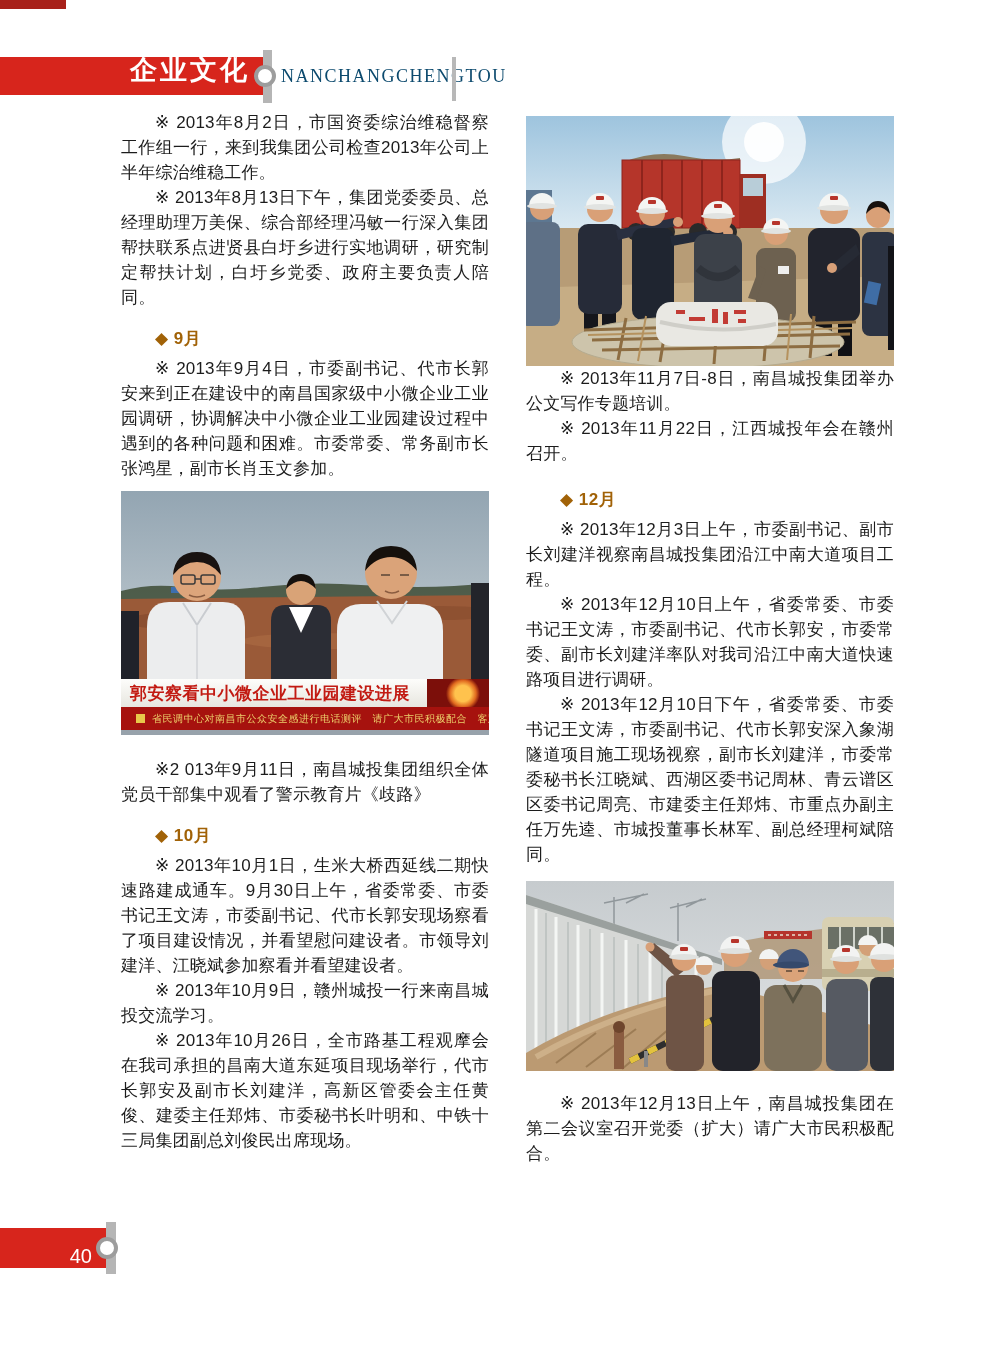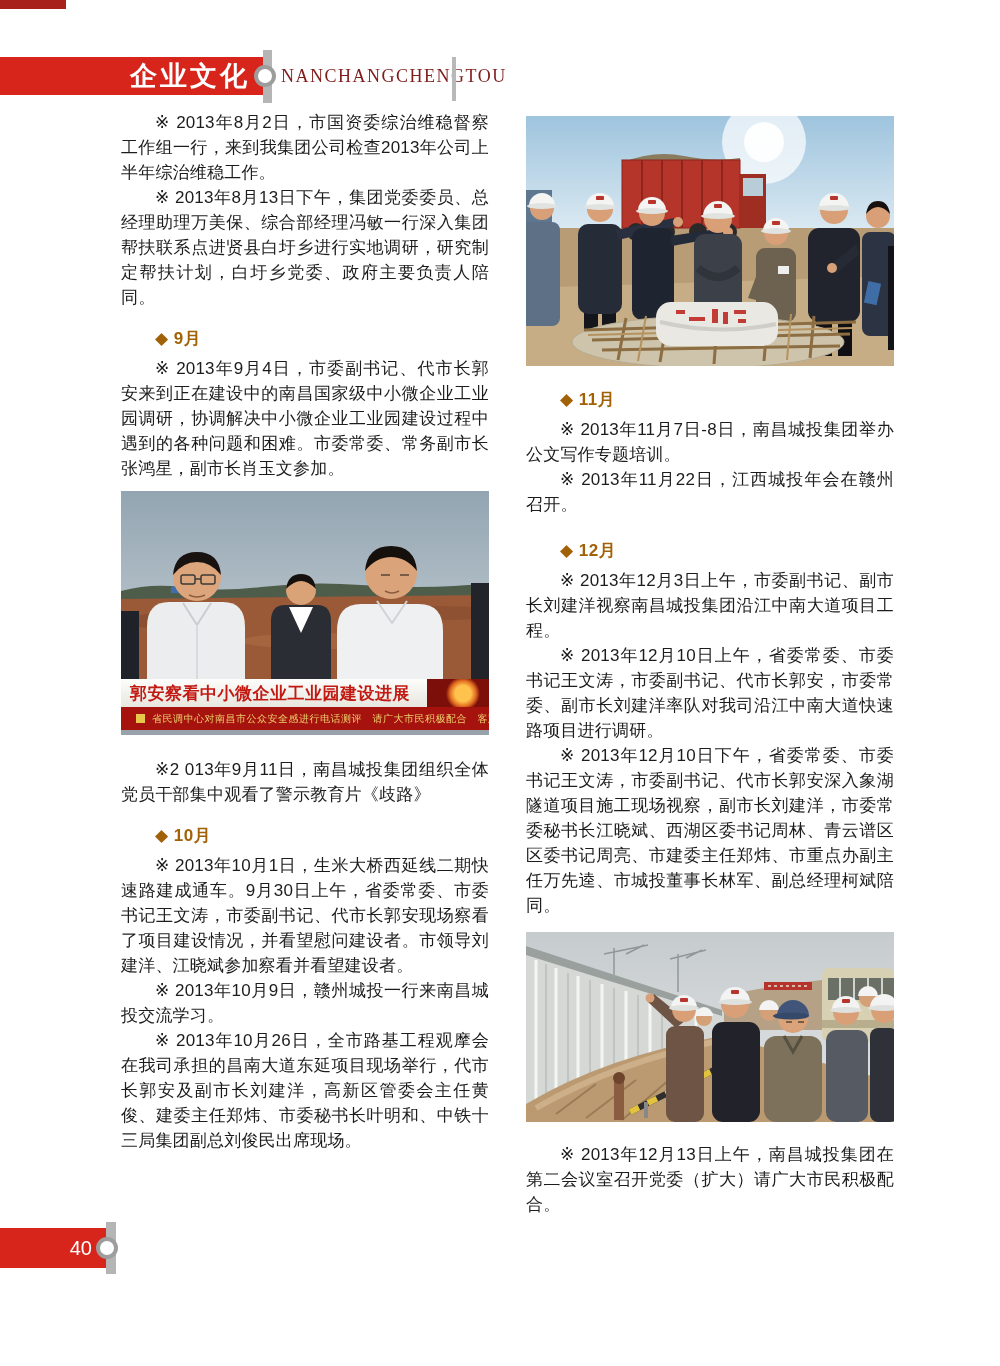--- a/index.html
+++ b/index.html
@@ -2,32 +2,32 @@
 <html><head>
 <meta charset="utf-8">
 <style>
   html,body{margin:0;padding:0;background:#ffffff;}
   .page{position:relative;width:1000px;height:1366px;background:#ffffff;overflow:hidden;
         font-family:"Liberation Sans","DejaVu Sans",sans-serif;color:#1c1c1c;}
 
   
   .corner-strip{position:absolute;left:0;top:0;width:66px;height:9px;background:#a8211a;}
   .header-bar{position:absolute;left:0;top:57px;width:263px;height:38px;background:#d7251c;
-              display:flex;align-items:center;justify-content:flex-end;padding-right:13px;box-sizing:border-box;}
+              display:flex;align-items:flex-start;justify-content:flex-end;padding-right:13px;box-sizing:border-box;}
   .header-title{color:#ffffff;font-size:27px;font-weight:bold;letter-spacing:3px;line-height:1;}
   .header-connector{position:absolute;left:263px;top:50px;width:9px;height:53px;background:#b5b5b5;}
   .header-circle{position:absolute;left:254px;top:65px;width:14px;height:14px;border-radius:50%;
                  background:#ffffff;border:4px solid #9d9d9d;z-index:3;}
   .header-sub{position:absolute;left:281px;top:66px;font-family:"Liberation Serif","DejaVu Serif",serif;
-              font-size:18px;color:#7f1d1d;letter-spacing:1.5px;}
+              font-size:18px;color:#0c4a6e;letter-spacing:1.5px;}
   .header-endtick{position:absolute;left:452px;top:57px;width:4px;height:44px;background:#b8b8b8;}
 
   
   .footer-bar{position:absolute;left:0;top:1228px;width:106px;height:40px;background:#d7251c;
-              display:flex;align-items:center;justify-content:flex-end;padding-right:14px;box-sizing:border-box;}
+              display:flex;align-items:flex-end;justify-content:flex-end;padding-right:14px;box-sizing:border-box;}
   .footer-page-number{color:#ffffff;font-size:20px;}
   .footer-connector{position:absolute;left:106px;top:1222px;width:10px;height:52px;background:#b5b5b5;}
   .footer-circle{position:absolute;left:96px;top:1237px;width:14px;height:14px;border-radius:50%;
                  background:#ffffff;border:4px solid #9d9d9d;z-index:3;}
 
   
   .col{position:absolute;top:110px;width:368px;}
   .col.left{left:121px;}
   .col.right{left:526px;}
   .col p{font-size:17px;line-height:25px;text-align:justify;text-indent:2em;margin:0;letter-spacing:0.2px;}
@@ -253,21 +253,20 @@
               <rect x="163" y="201" width="16" height="4"></rect>
             <rect x="186" y="193" width="6" height="14"></rect>
               <rect x="197" y="196" width="5" height="12"></rect>
             <rect x="208" y="194" width="12" height="4"></rect>
               <rect x="212" y="203" width="8" height="4"></rect>
           </g>
         </g>
       </svg>
     </figure>
 
-    <h3 class="gap-lg">◆ 11月</h3>
     <p>※ 2013年11月7日-8日，南昌城投集团举办公文写作专题培训。</p>
     <p>※ 2013年11月22日，江西城投年会在赣州召开。</p>
     <h3 class="gap-lg">◆ 12月</h3>
     <p>※ 2013年12月3日上午，市委副书记、副市长刘建洋视察南昌城投集团沿江中南大道项目工程。</p>
     <p>※ 2013年12月10日上午，省委常委、市委书记王文涛，市委副书记、代市长郭安，市委常委、副市长刘建洋率队对我司沿江中南大道快速路项目进行调研。</p>
     <p>※ 2013年12月10日下午，省委常委、市委书记王文涛，市委副书记、代市长郭安深入象湖隧道项目施工现场视察，副市长刘建洋，市委常委秘书长江晓斌、西湖区委书记周林、青云谱区区委书记周亮、市建委主任郑炜、市重点办副主任万先逵、市城投董事长林军、副总经理柯斌陪同。</p>
 
     <figure class="site-photo-bottom">
       <svg width="368" height="190" viewBox="0 0 368 190">
         <defs>

